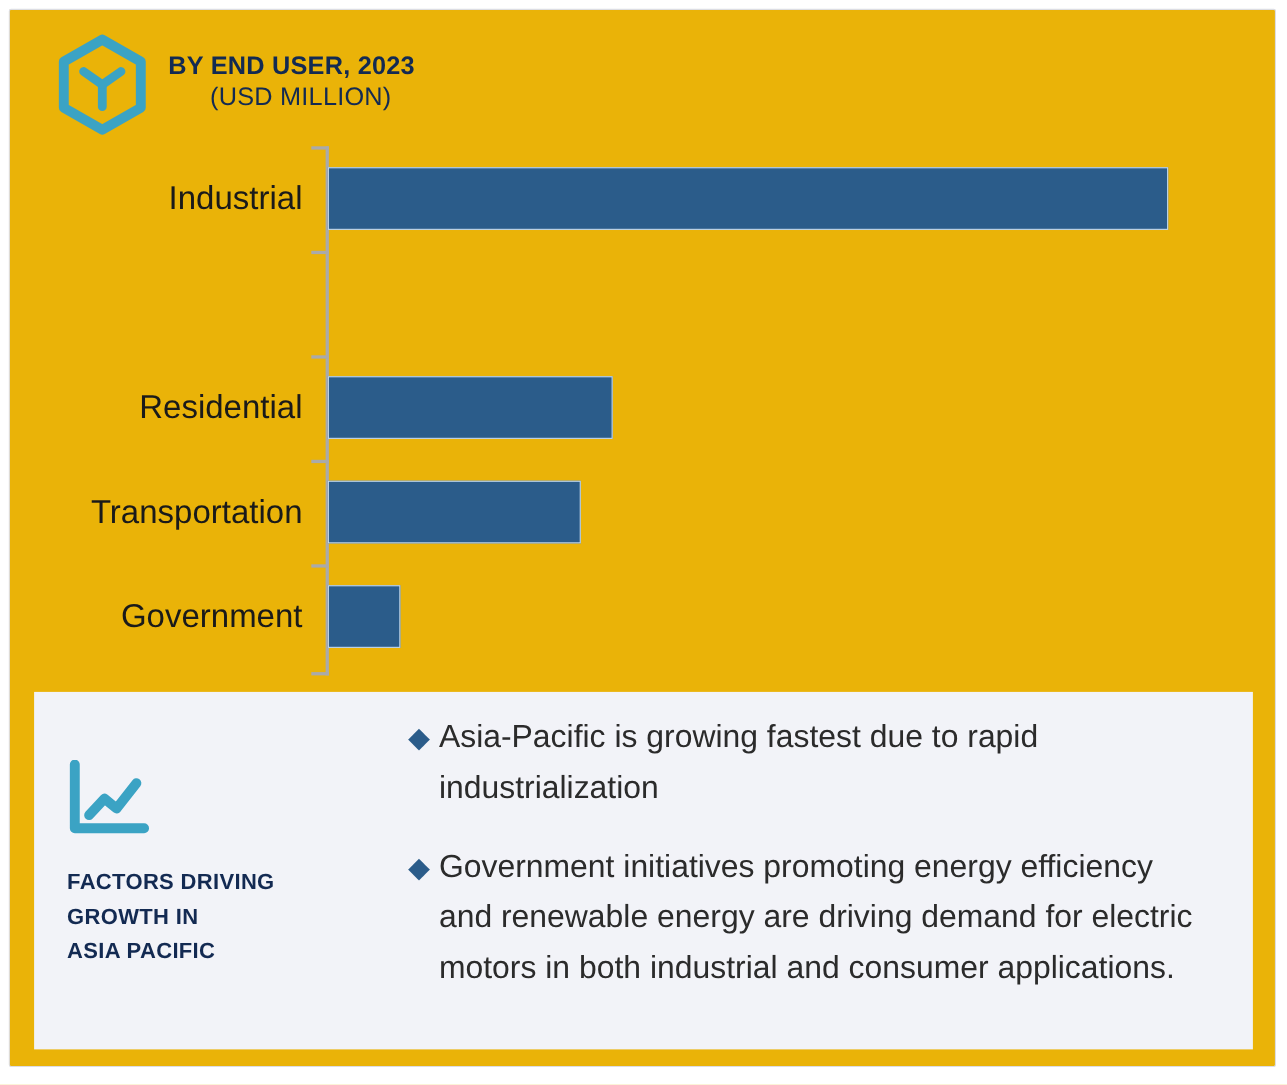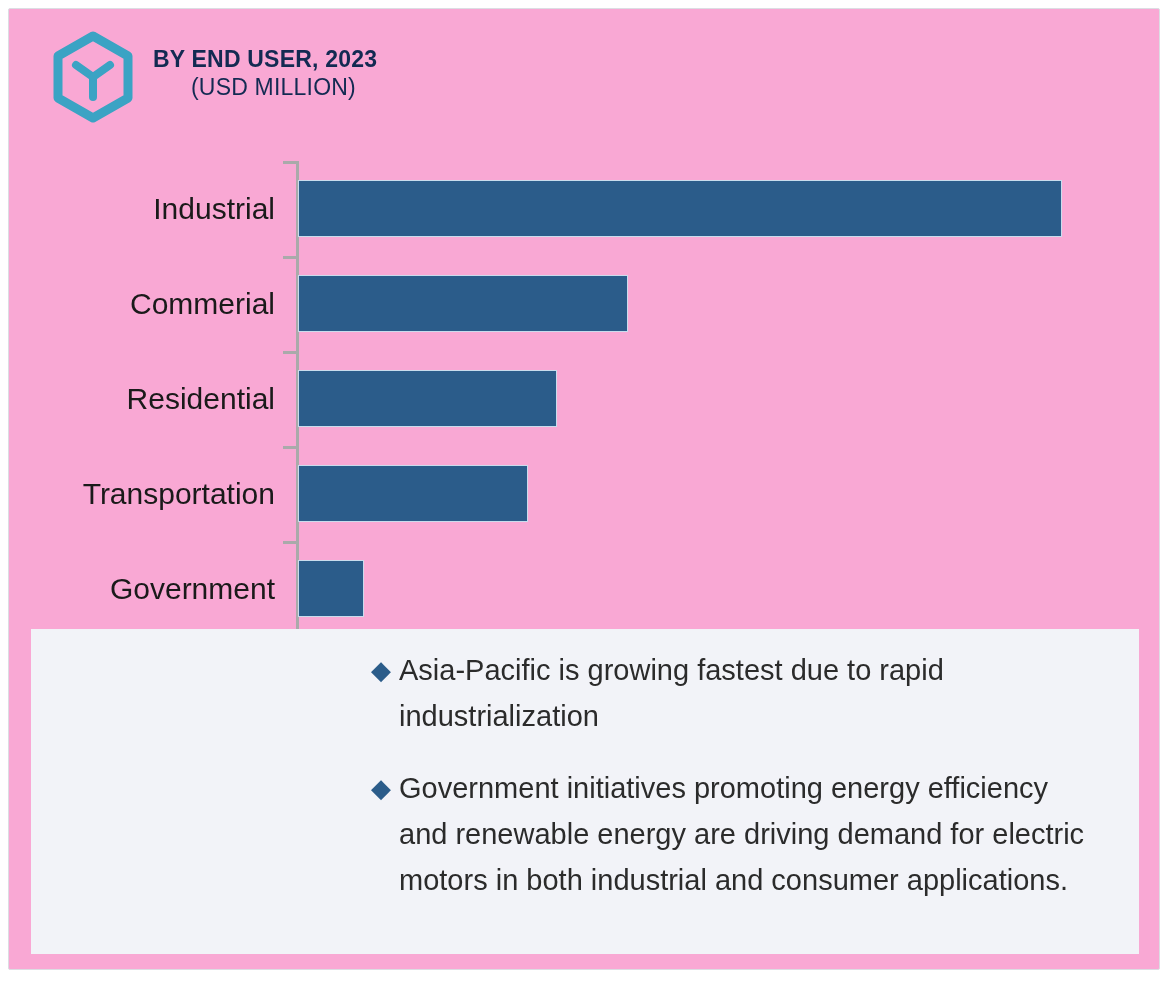--- a/index.html
+++ b/index.html
@@ -14,21 +14,21 @@
     overflow: hidden;
   }
 
   
   #card {
     position: absolute;
     left: 8px;
     top: 8px;
     width: 1152px;
     height: 962px;
-    background: #f9a8d4;
+    background: #eab308;
     border: 1px solid #dcdde3;
     border-radius: 2px;
     box-sizing: border-box;
     overflow: hidden;
   }
 
   
   #header {
     position: absolute;
     left: 42px;
@@ -54,21 +54,21 @@
     letter-spacing: 0.2px;
     line-height: 1.22;
     white-space: nowrap;
     margin-left: 38px;
   }
 
   
   #chart {
     position: absolute;
     left: 0;
-    top: 144px;
+    top: 116px;
     width: 1152px;
     height: 496px;
     text-align: right;
   }
   .cat-row {
     position: absolute;
     left: 0;
     height: 95px;
     width: 100%;
   }
@@ -189,43 +189,54 @@
     <div class="tick" style="top:198px;"></div>
     <div class="tick" style="top:293px;"></div>
     <div class="tick" style="top:388px;"></div>
     <div class="tick" style="top:486px;"></div>
 
     <div class="cat-row" style="top:8px;">
       <div class="cat-label">Industrial</div>
       <div class="bar" style="width:764px;"></div>
     </div>
 
-    <div class="cat-row" style="top:103px;">
-      <div class="cat-label">Commerial</div>
-      <div class="bar" style="width:330px;"></div>
-    </div>
 
     <div class="cat-row" style="top:293px;">
       <div class="cat-label">Transportation</div>
       <div class="bar" style="width:230px;"></div>
     </div>
 
     <div class="cat-row" style="top:198px;">
       <div class="cat-label">Residential</div>
       <div class="bar" style="width:259px;"></div>
     </div>
 
     <div class="cat-row" style="top:388px;">
       <div class="cat-label">Government</div>
       <div class="bar" style="width:66px;"></div>
     </div>
   </div>
 
   <div id="panel">
 
+    <div id="panel-left">
+      <span>
+        <svg id="line-chart-icon" viewBox="0 0 78 70" xmlns="http://www.w3.org/2000/svg">
+          <g stroke="#3ba3c4" fill="none" stroke-width="9" stroke-linecap="round" stroke-linejoin="round">
+            <polyline points="7,4 7,62 70,62"></polyline>
+            <polyline points="20,50 34,35 45,44 63,21"></polyline>
+          </g>
+        </svg>
+      </span>
+      <div id="panel-left-title">
+        <div>FACTORS DRIVING</div>
+        <div>GROWTH IN</div>
+        <div>ASIA PACIFIC</div>
+      </div>
+    </div>
 
     <div id="bullets">
       <div class="bullet">
         <span class="bullet-marker">◆</span>
         <span class="bullet-text">Asia-Pacific is growing fastest due to rapid industrialization</span>
       </div>
       <div class="bullet">
         <span class="bullet-marker">◆</span>
         <span class="bullet-text">Government initiatives promoting energy efficiency and renewable energy are driving demand for electric motors in both industrial and consumer applications.</span>
       </div>

